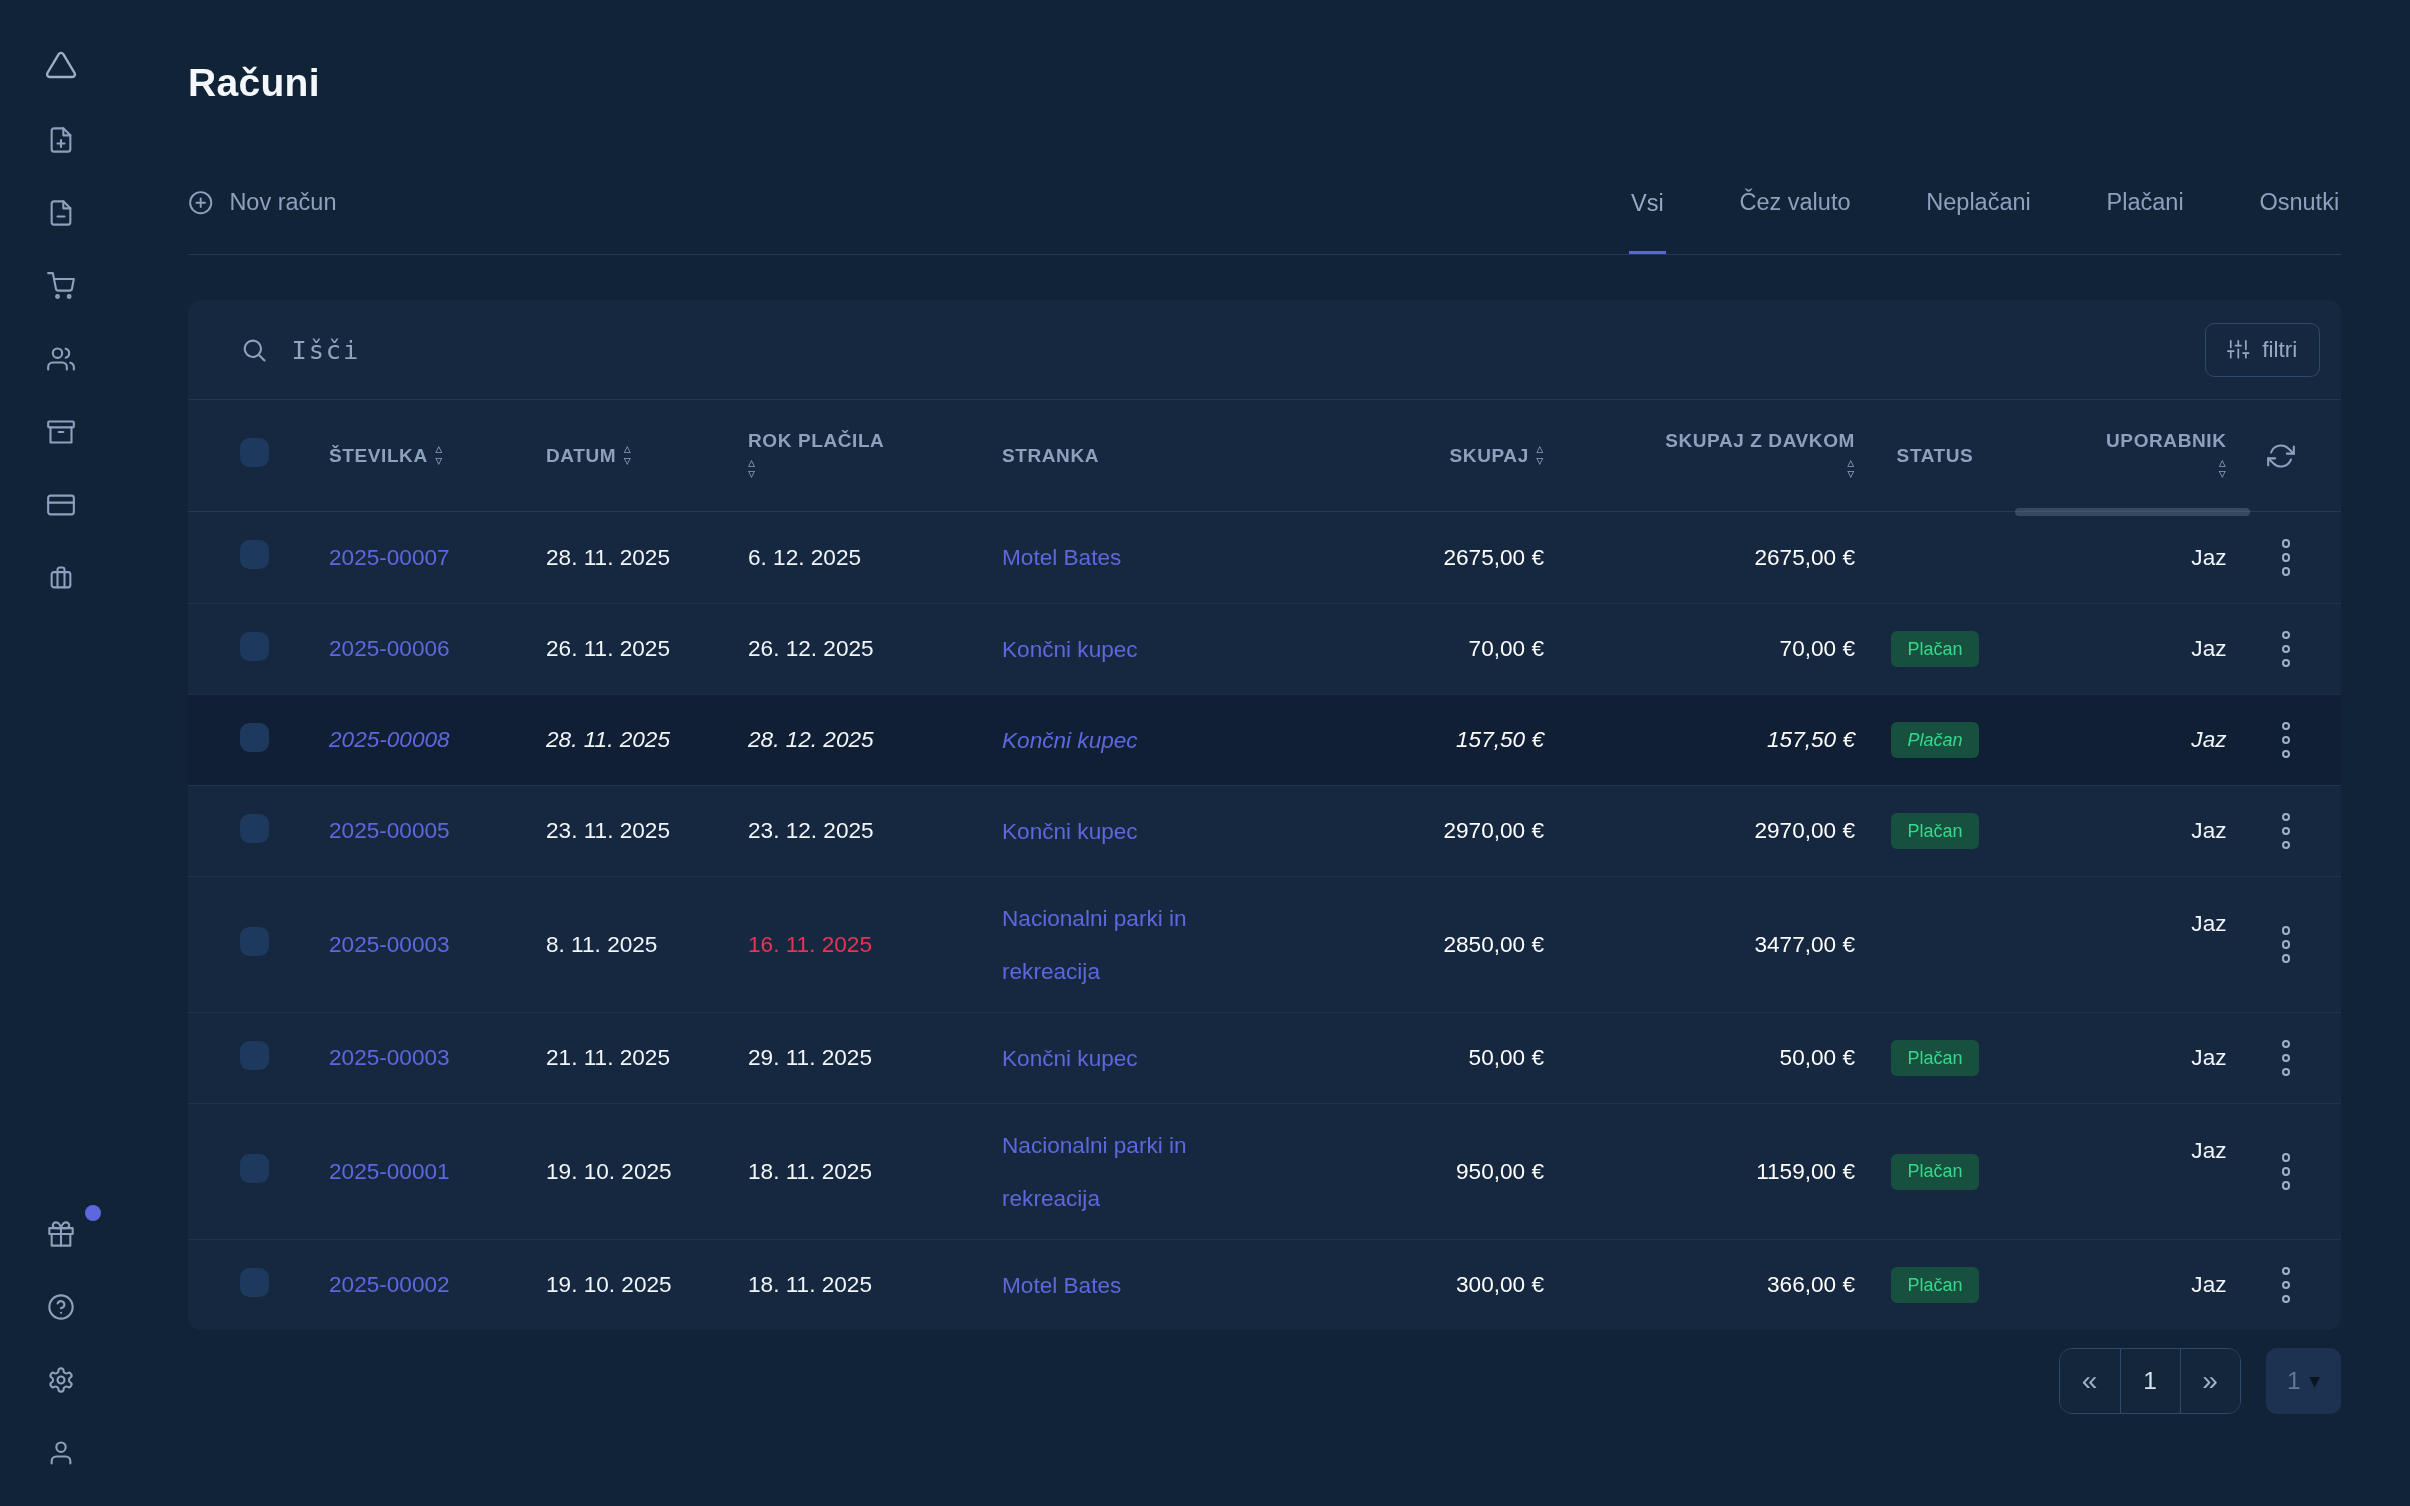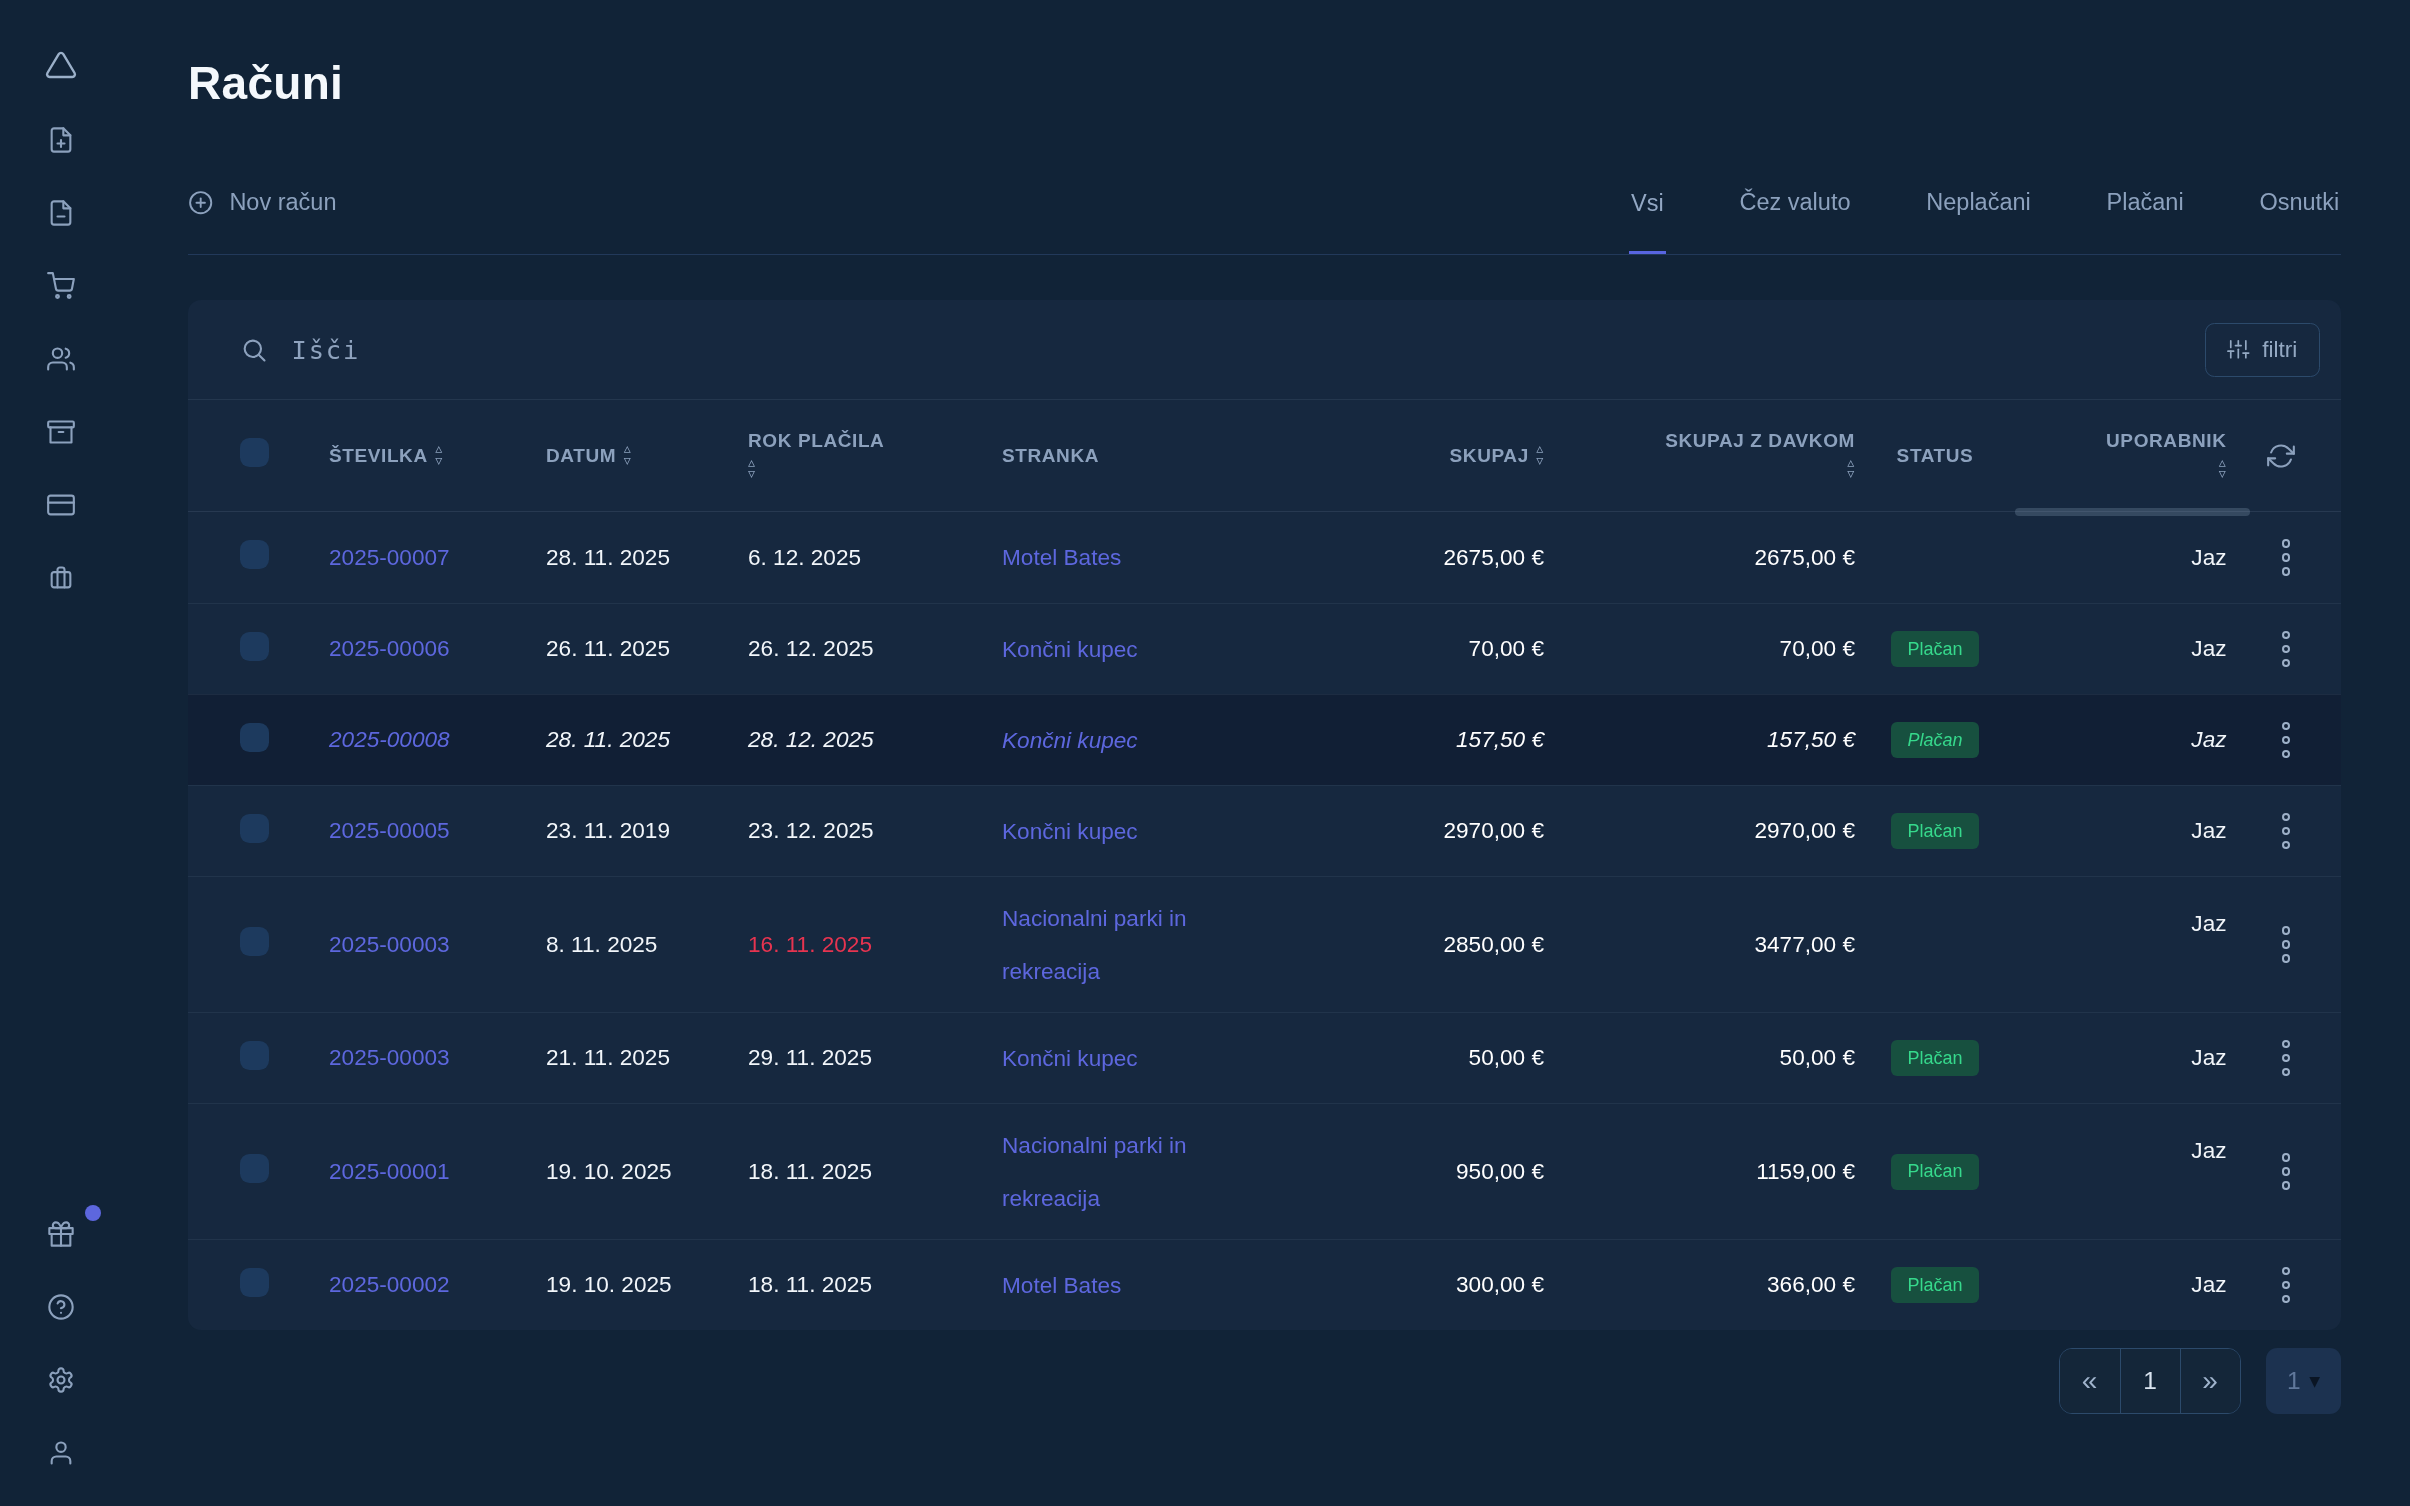--- a/index.html
+++ b/index.html
@@ -21,21 +21,21 @@
   .side-icon { width:28px; height:28px; color:#8CA1BD; position:relative; cursor:pointer; }
   .side-icon svg { width:100%; height:100%; display:block; }
   .side-icon.logo { width:32px; height:32px; color:#9BB0C9; }
   .notif-dot {
     position:absolute; top:-15px; right:-26px;
     width:16px; height:16px; border-radius:50%; background:#5D67DE;
   }
 
   
   .main { position:absolute; left:188px; top:0; width:2153px; }
-  .page-title { font-size:46px; line-height:50px; font-weight:700; color:#F4F8FC; margin-top:58px; letter-spacing:0.3px; }
+  .page-title { font-size:39px; line-height:50px; font-weight:700; color:#F4F8FC; margin-top:58px; letter-spacing:0.3px; }
 
   .toolbar {
     margin-top:81px;
     display:flex; justify-content:space-between; align-items:flex-end;
     border-bottom:1.9px solid #22395A;
   }
   .new-invoice {
     display:flex; align-items:center; gap:16px;
     color:#8CA1BD; font-size:23.5px; padding-bottom:38px; cursor:pointer;
     background:none; border:none; font-family:inherit;
@@ -390,21 +390,21 @@
             <span class="kebab">
               <i></i>
               <i></i>
               <i></i>
             </span>
           </div>
         </div>
         <div class="row grid-row">
           <div class="cell cb"><span class="checkbox"></span></div>
           <div class="cell"><a class="invoice-link">2025-00005</a></div>
-          <div class="cell date">23. 11. 2019</div>
+          <div class="cell date">23. 11. 2025</div>
           <div class="cell date">23. 12. 2025</div>
           <div class="cell"><a class="customer-link">Končni kupec</a></div>
           <div class="cell amount">2970,00 €</div>
           <div class="cell amount">2970,00 €</div>
           <div class="cell status-cell"><span class="badge">Plačan</span></div>
           <div class="cell user-cell">Jaz</div>
           <div class="cell kebab-cell">
             <span class="kebab">
               <i></i>
               <i></i>

